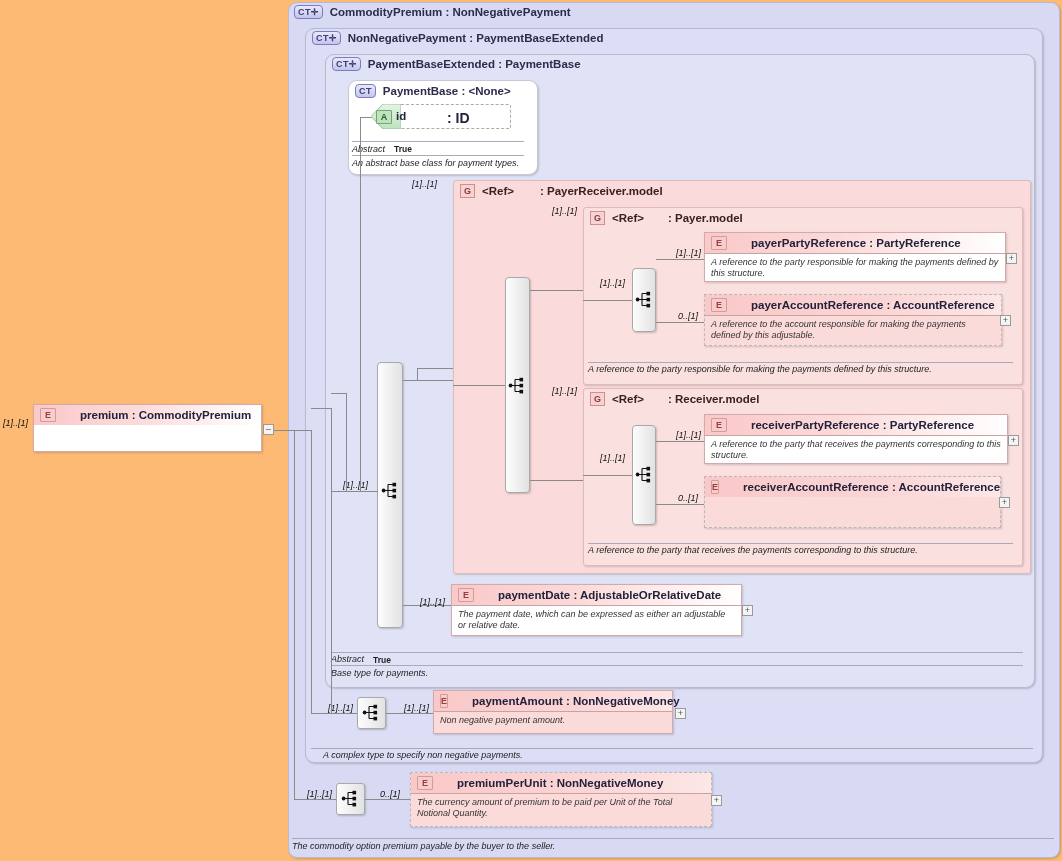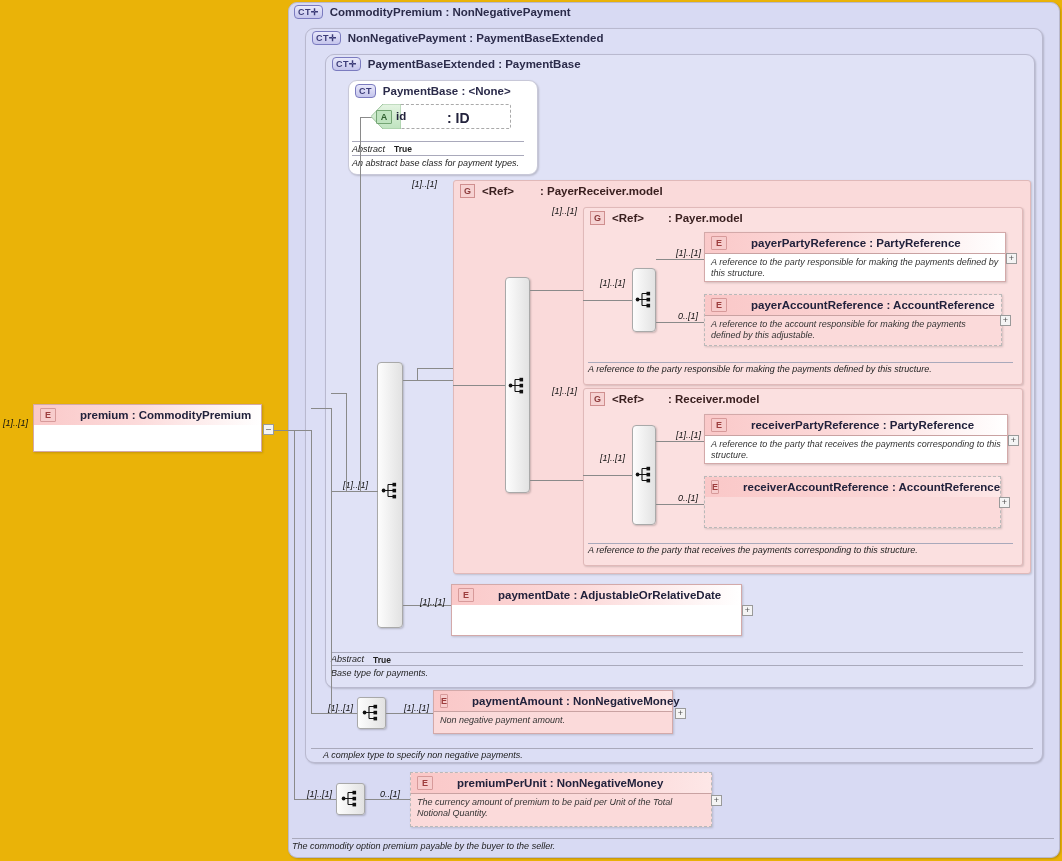--- a/index.html
+++ b/index.html
@@ -1,17 +1,17 @@
 <!DOCTYPE html>
 <html><head>
 <meta charset="utf-8">
 <style>
   html,body{margin:0;padding:0;background:#ffffff;}
   body{font-family:"Liberation Sans",sans-serif;}
-  #stage{position:relative;width:1062px;height:861px;overflow:hidden;background:#eab308;}
+  #stage{position:relative;width:1062px;height:861px;overflow:hidden;background:#fdba74;}
 
   
   .abs{position:absolute;box-sizing:border-box;}
 
   
   .ctbox{position:absolute;box-sizing:border-box;border:1px solid #b9b9cf;border-radius:9px;
          background:#d6d8f2;box-shadow:1px 1px 2px rgba(0,0,0,.18);}
   .ctbox.lvl1{background:#d8daf3;}
   .ctbox.lvl2{background:#dcdef5;}
   .ctbox.lvl3{background:#e0e2f6;}
@@ -266,20 +266,21 @@
   <div class="tgl" style="left:999px;top:497px;">+</div>
 
   <div class="footline" style="left:588px;top:543px;width:425px;"></div>
   <div class="ftxt" style="left:588px;top:545px;">A reference to the party that receives the payments corresponding to this structure.</div>
 
   <div class="el solid" style="left:451px;top:584px;width:291px;height:52px;">
     <div class="title">
       <span class="tag-e">E</span>
       <span class="t">paymentDate : AdjustableOrRelativeDate</span>
     </div>
+    <div class="doc">The payment date, which can be expressed as either an adjustable or relative date.</div>
   </div>
   <div class="tgl" style="left:742px;top:605px;">+</div>
 
   <div class="footline" style="left:331px;top:652px;width:692px;"></div>
   <div class="ftxt" style="left:331px;top:654px;font-style:italic;">Abstract</div>
   <div class="ftxt b" style="left:373px;top:655px;">True</div>
   <div class="footline" style="left:331px;top:665px;width:692px;"></div>
   <div class="ftxt" style="left:331px;top:668px;">Base type for payments.</div>
 
   <div class="seq" style="left:357px;top:697px;width:29px;height:32px;"></div>

